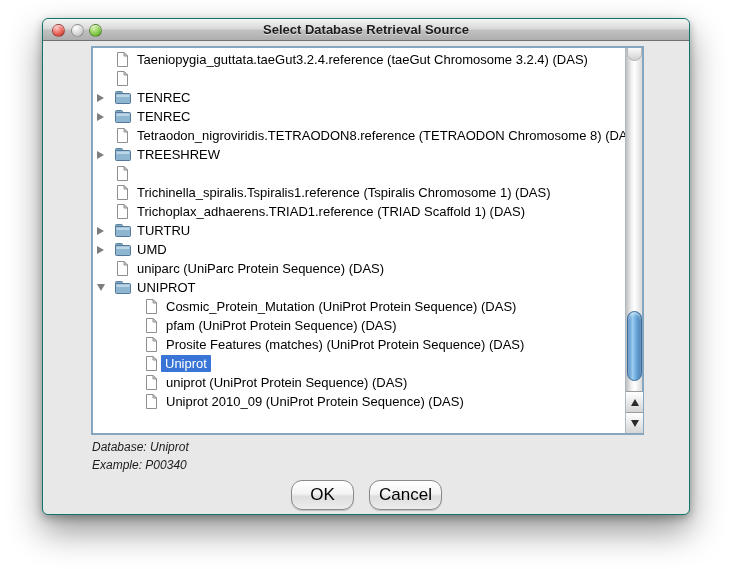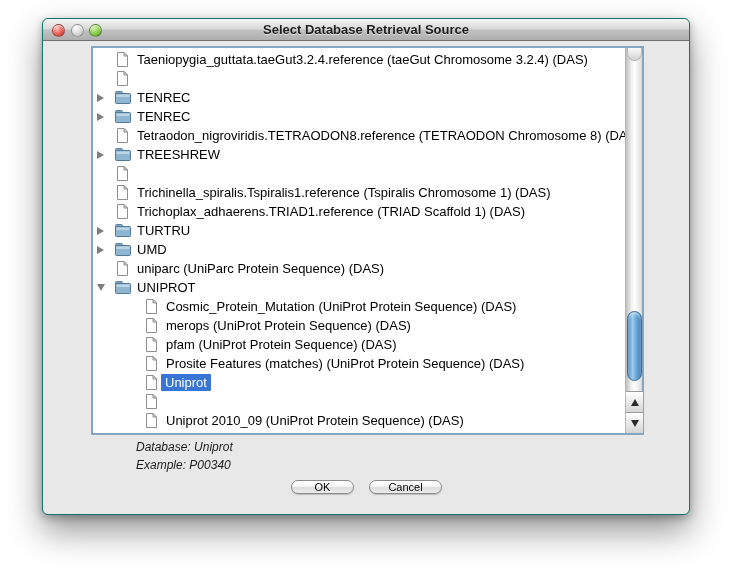--- a/index.html
+++ b/index.html
@@ -57,25 +57,25 @@
             background:linear-gradient(#ffffff, #d5d5d5);
             border-top:1px solid #9b9b9b;
             display:flex; align-items:center; justify-content:center; }
   .sb-btn.up { bottom:21px; }
   .sb-btn.down { bottom:0; }
   .arr { width:0; height:0; }
   .arr.up   { border-bottom:7px solid #2a2a2a; border-left:4.5px solid transparent; border-right:4.5px solid transparent; }
   .arr.down { border-top:7px solid #2a2a2a; border-left:4.5px solid transparent; border-right:4.5px solid transparent; }
 
   
-  .detail { position:absolute; left:49px; font-size:12px; font-style:italic; color:#1c1c1c;margin-left:44px; }
+  .detail { position:absolute; left:49px; font-size:12px; font-style:italic; color:#1c1c1c; }
   .detail.db { top:421px; }
   .detail.ex { top:439px;text-align:center; }
-  .btn { position:absolute; top:461px; height:14px; border-radius:11px;
-         border:1px solid #8a8a8a; font-size:11px; color:#000;
+  .btn { position:absolute; top:461px; height:30px; border-radius:11px;
+         border:1px solid #8a8a8a; font-size:17px; color:#000;
          background:linear-gradient(#ffffff, #f4f4f4 45%, #dedede 55%, #ececec);
          box-shadow:0 1px 1px rgba(0,0,0,.18), inset 0 1px 0 rgba(255,255,255,.9);
          display:flex; align-items:center; justify-content:center;
          font-family:"Liberation Sans", sans-serif; cursor:default; }
   .btn.ok { left:248px; width:63px; }
   .btn.cancel { left:326px; width:73px; }
 </style>
 </head>
 <body>
 
@@ -283,33 +283,20 @@
     <span class="gutter">
       
     </span>
     <span class="iconbox">
 
       <svg class="ic-file" width="13" height="15" viewBox="0 0 13 15">
         <path d="M1.5 0.5 H8 L11.5 4 V14.5 H1.5 Z" fill="#ffffff" stroke="#8f8f8f"></path>
         <path d="M8 0.5 L8 4 L11.5 4 Z" fill="#dcdcdc" stroke="#8f8f8f"></path>
       </svg>
     </span>
-    <span class="label">merops (UniProt Protein Sequence) (DAS)</span>
-  </div>
-          <div class="row lvl2">
-    <span class="gutter">
-      
-    </span>
-    <span class="iconbox">
-
-      <svg class="ic-file" width="13" height="15" viewBox="0 0 13 15">
-        <path d="M1.5 0.5 H8 L11.5 4 V14.5 H1.5 Z" fill="#ffffff" stroke="#8f8f8f"></path>
-        <path d="M8 0.5 L8 4 L11.5 4 Z" fill="#dcdcdc" stroke="#8f8f8f"></path>
-      </svg>
-    </span>
     <span class="label">pfam (UniProt Protein Sequence) (DAS)</span>
   </div>
           <div class="row lvl2">
     <span class="gutter">
       
     </span>
     <span class="iconbox">
 
       <svg class="ic-file" width="13" height="15" viewBox="0 0 13 15">
         <path d="M1.5 0.5 H8 L11.5 4 V14.5 H1.5 Z" fill="#ffffff" stroke="#8f8f8f"></path>
@@ -335,20 +322,21 @@
     <span class="gutter">
       
     </span>
     <span class="iconbox">
 
       <svg class="ic-file" width="13" height="15" viewBox="0 0 13 15">
         <path d="M1.5 0.5 H8 L11.5 4 V14.5 H1.5 Z" fill="#ffffff" stroke="#8f8f8f"></path>
         <path d="M8 0.5 L8 4 L11.5 4 Z" fill="#dcdcdc" stroke="#8f8f8f"></path>
       </svg>
     </span>
+    <span class="label">uniprot (UniProt Protein Sequence) (DAS)</span>
   </div>
           <div class="row lvl2">
     <span class="gutter">
       
     </span>
     <span class="iconbox">
 
       <svg class="ic-file" width="13" height="15" viewBox="0 0 13 15">
         <path d="M1.5 0.5 H8 L11.5 4 V14.5 H1.5 Z" fill="#ffffff" stroke="#8f8f8f"></path>
         <path d="M8 0.5 L8 4 L11.5 4 Z" fill="#dcdcdc" stroke="#8f8f8f"></path>

